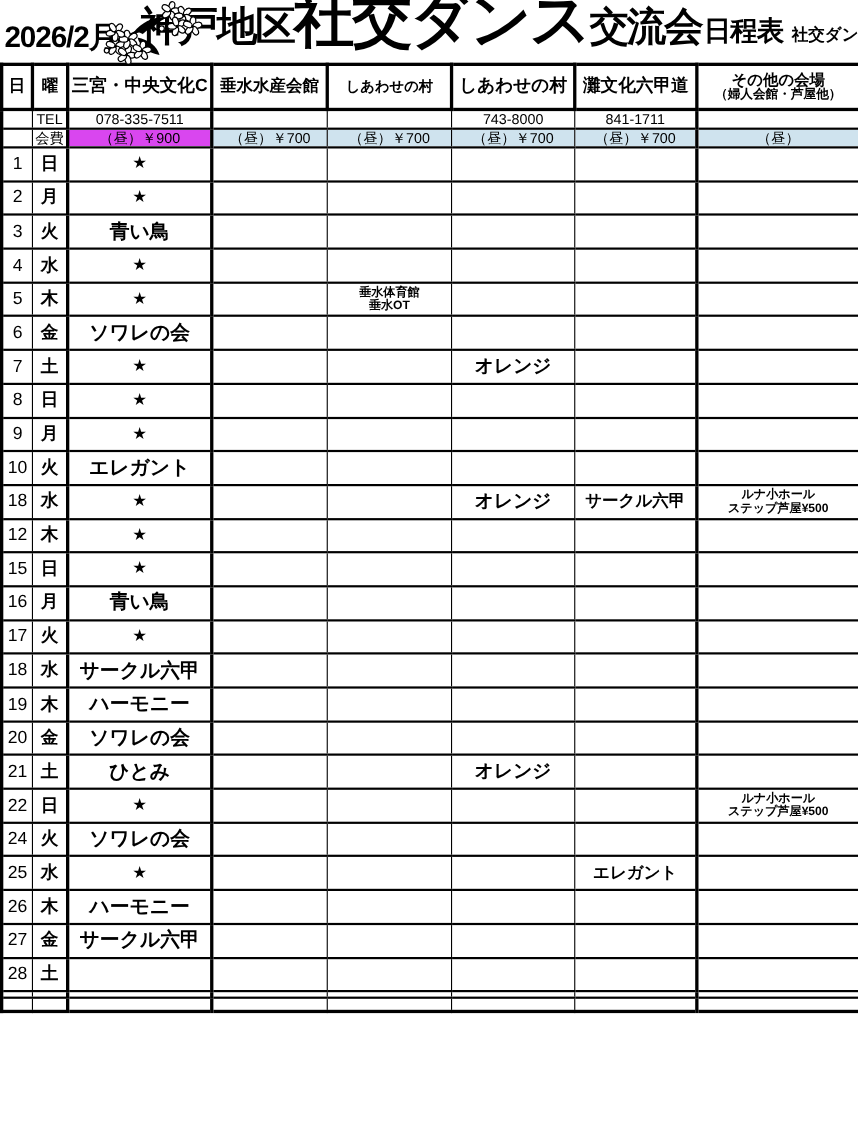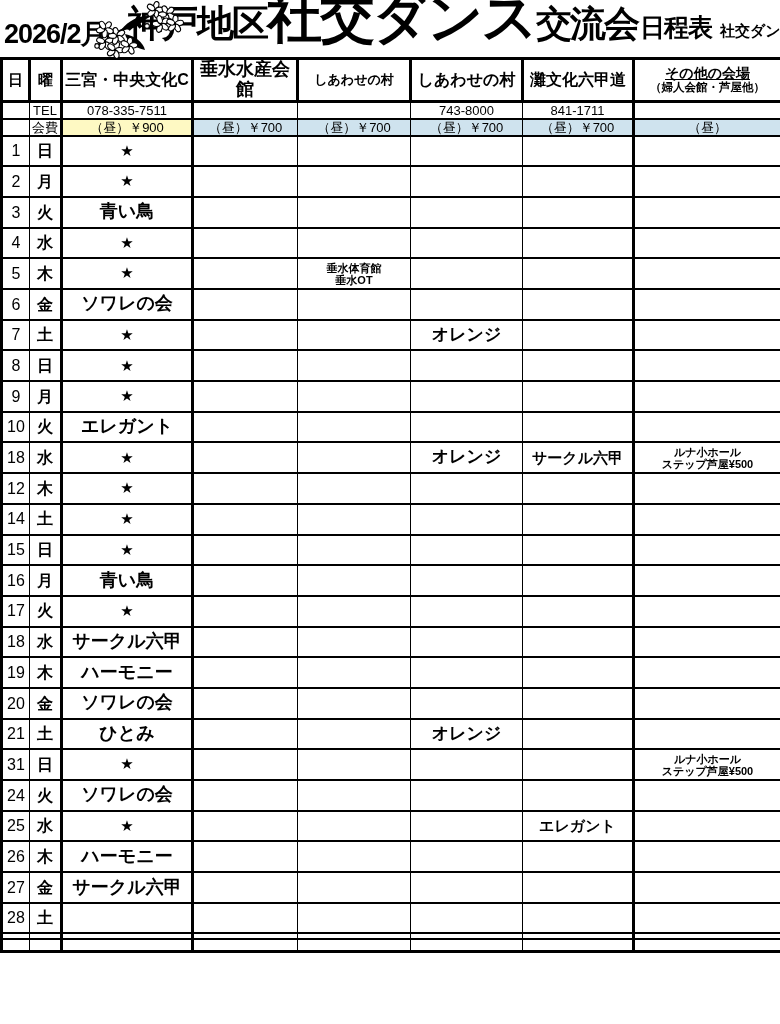--- a/index.html
+++ b/index.html
@@ -23,25 +23,25 @@
   
   table.sched{border-collapse:collapse;table-layout:fixed;width:780px;border:3px solid #000;}
   .sched td,.sched th{padding:0;margin:0;text-align:center;vertical-align:middle;overflow:hidden;
     border:1px solid #000;font-family:inherit;}
   .sched .b-thick-r{border-right:3px solid #000;}
 
   
   .hdr th{border:3px solid #000;height:38px;font-weight:bold;line-height:1.1;}
   .vh-day,.vh-week{font-size:15px;}
   .vh0{font-size:16px;}
-  .vh1{font-size:18px;}
+  .vh1{font-size:15px;}
   .vh2{font-size:13px;}
   .vh3{font-size:16px;}
   .vh4{font-size:16px;}
-  .vh5 .l1{font-size:14px;text-decoration:underline;}
+  .vh5 .l1{font-size:14px;}
   .vh5 .l2{font-size:11.5px;}
 
   
   .info td{border-top:2px solid #000;border-bottom:2px solid #000;height:15px;font-size:13px;font-weight:normal;line-height:1;}
   .info .info-label{font-size:13px;}
   .time td{border-bottom:3px solid #000;}
 
   
   .day-row td{border-top:2px solid #000;border-bottom:2px solid #000;height:28.7px;line-height:1.1;}
   .day-num{font-size:16px;font-weight:normal;}
@@ -141,21 +141,21 @@
       <td></td>
       <td></td>
       <td>743-8000</td>
       <td class="b-thick-r">841-1711</td>
       <td></td>
     </tr>
 
     <tr class="info fee">
       <td></td>
       <td class="info-label b-thick-r">会費</td>
-      <td class="venue-cell b-thick-r" style="background: #fef9c3;">（昼）￥900</td>
+      <td class="venue-cell b-thick-r" style="background: #d946ef;">（昼）￥900</td>
       <td class="venue-cell" style="background: rgb(207, 227, 238);">（昼）￥700</td>
       <td class="venue-cell" style="background: rgb(207, 227, 238);">（昼）￥700</td>
       <td class="venue-cell" style="background: rgb(207, 227, 238);">（昼）￥700</td>
       <td class="venue-cell b-thick-r" style="background: rgb(207, 227, 238);">（昼）￥700</td>
       <td class="venue-cell" style="background: rgb(207, 227, 238);">（昼）</td>
     </tr>
 
 
     </tbody>
       <tbody id="days-body">
@@ -275,30 +275,20 @@
           <td class="day-num">12</td>
           <td class="weekday b-thick-r">木</td>
           <td class="vc vc0 star b-thick-r">★</td>
           <td class="vc vc1"></td>
           <td class="vc vc2"></td>
           <td class="vc vc3"></td>
           <td class="vc vc4 b-thick-r"></td>
           <td class="vc vc5"></td>
         </tr>
         <tr class="day-row">
-          <td class="day-num">14</td>
-          <td class="weekday b-thick-r">土</td>
-          <td class="vc vc0 star b-thick-r">★</td>
-          <td class="vc vc1"></td>
-          <td class="vc vc2"></td>
-          <td class="vc vc3"></td>
-          <td class="vc vc4 b-thick-r"></td>
-          <td class="vc vc5"></td>
-        </tr>
-        <tr class="day-row">
           <td class="day-num">15</td>
           <td class="weekday b-thick-r">日</td>
           <td class="vc vc0 star b-thick-r">★</td>
           <td class="vc vc1"></td>
           <td class="vc vc2"></td>
           <td class="vc vc3"></td>
           <td class="vc vc4 b-thick-r"></td>
           <td class="vc vc5"></td>
         </tr>
         <tr class="day-row">
@@ -355,21 +345,21 @@
           <td class="day-num">21</td>
           <td class="weekday b-thick-r">土</td>
           <td class="vc vc0 b-thick-r">ひとみ</td>
           <td class="vc vc1"></td>
           <td class="vc vc2"></td>
           <td class="vc vc3">オレンジ</td>
           <td class="vc vc4 b-thick-r"></td>
           <td class="vc vc5"></td>
         </tr>
         <tr class="day-row">
-          <td class="day-num">31</td>
+          <td class="day-num">22</td>
           <td class="weekday b-thick-r">日</td>
           <td class="vc vc0 star b-thick-r">★</td>
           <td class="vc vc1"></td>
           <td class="vc vc2"></td>
           <td class="vc vc3"></td>
           <td class="vc vc4 b-thick-r"></td>
           <td class="vc vc5">ルナ小ホール
 ステップ芦屋¥500</td>
         </tr>
         <tr class="day-row">

